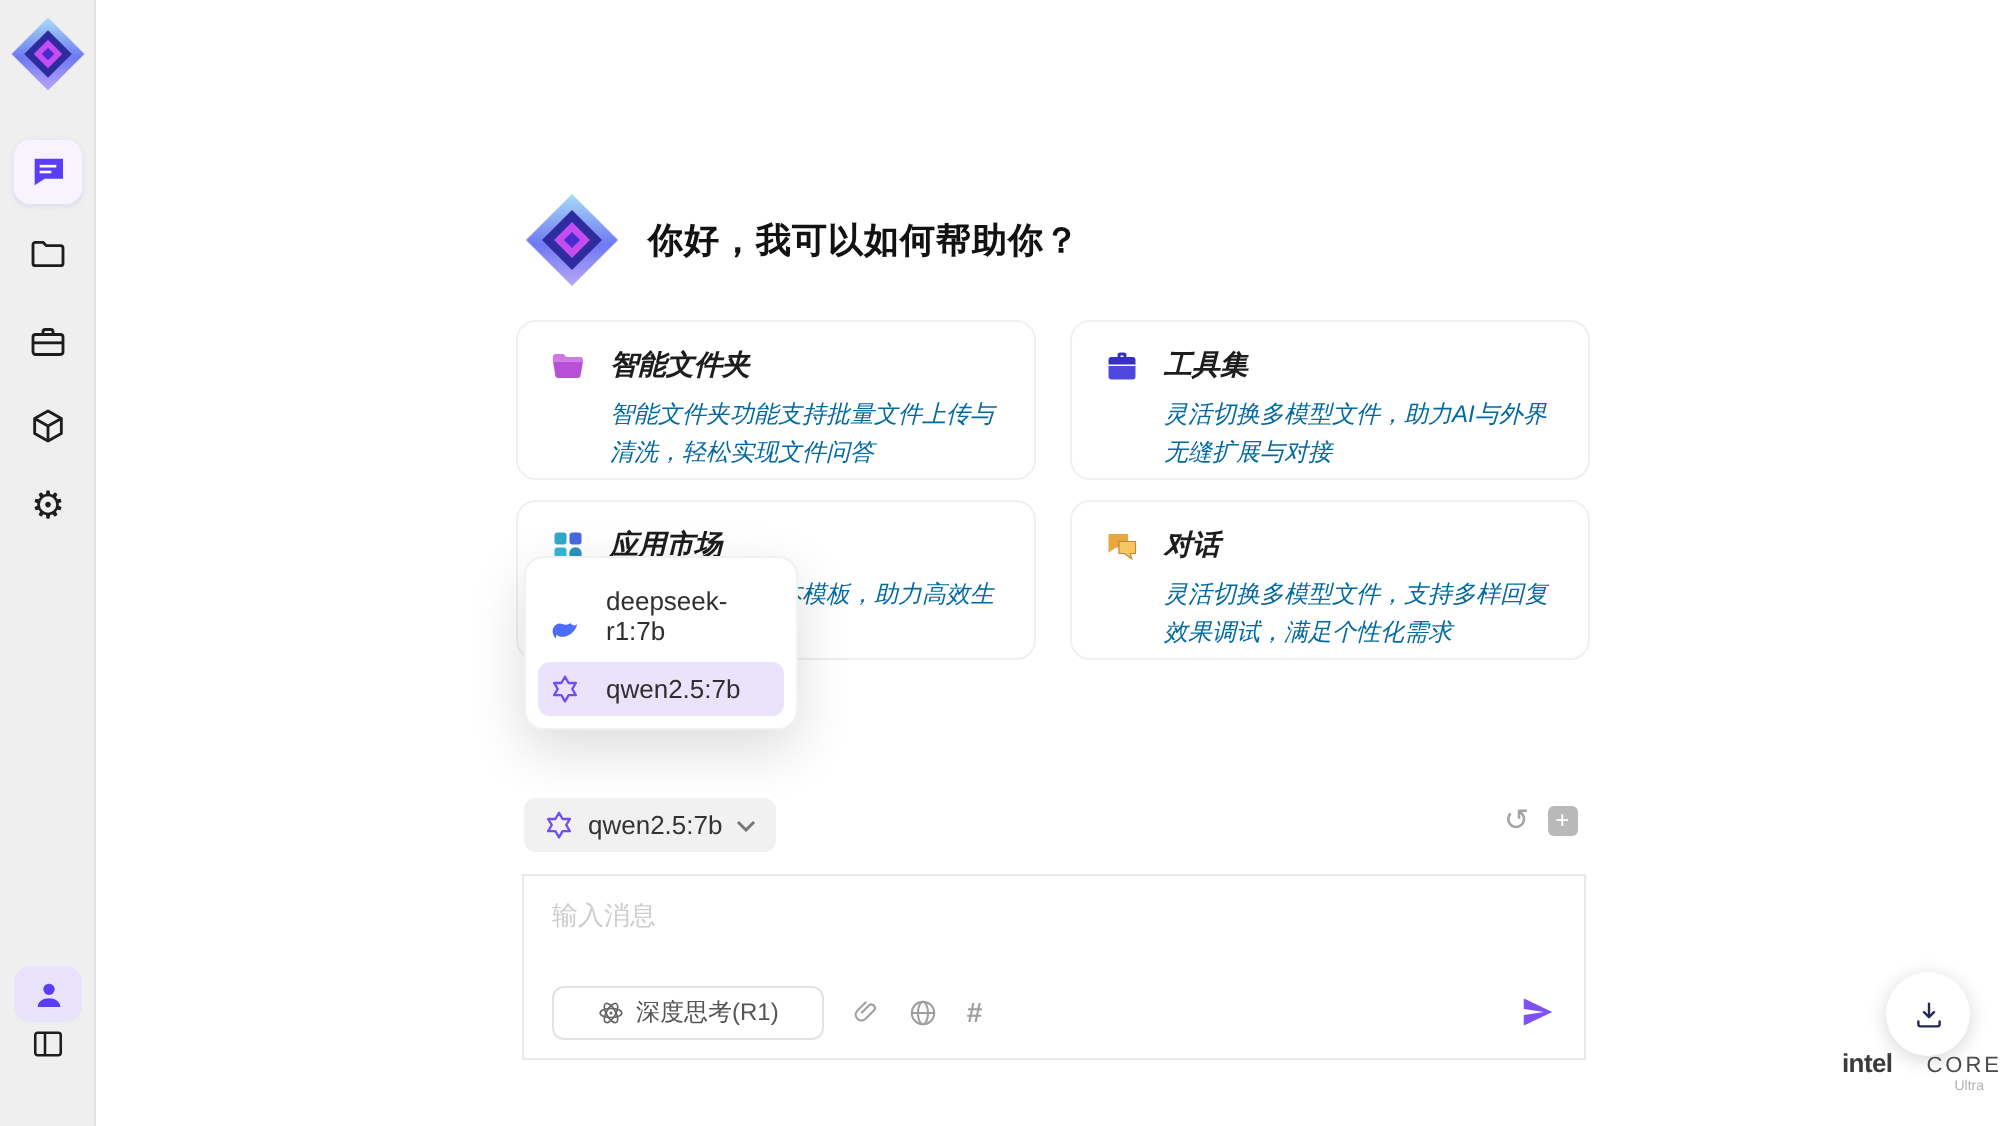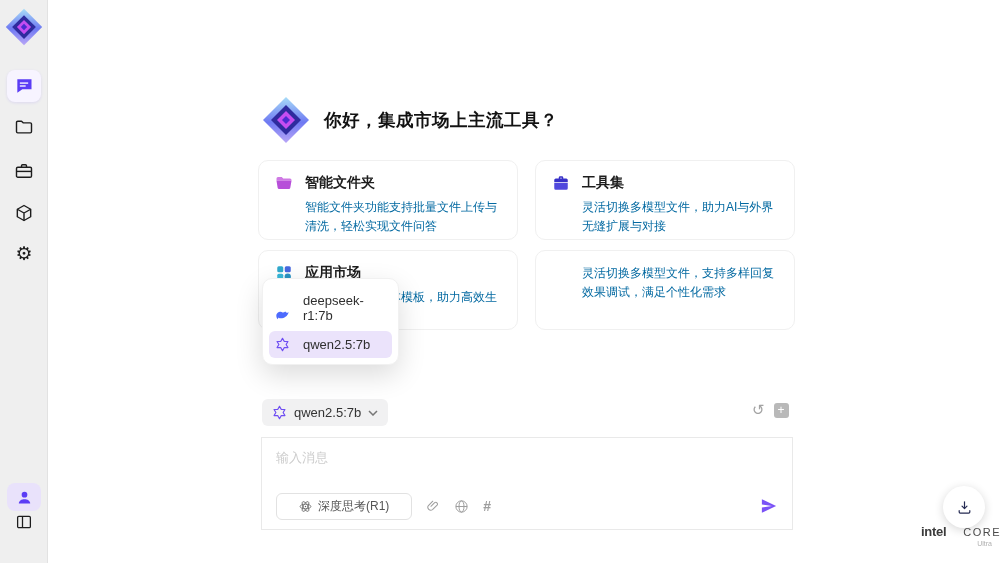--- a/index.html
+++ b/index.html
@@ -20,21 +20,21 @@
   .nav-panel { top:508px; }
   .gear-glyph { font-family:"DejaVu Sans", sans-serif; font-size:19px; color:#1d1d1d; line-height:1; }
 
   
   .greeting { position:absolute; left:262px; top:96px; display:flex; align-items:center; gap:14px; }
   .greet-logo { width:48px; height:48px; }
   .greet-title { font-size:17.5px; font-weight:bold; color:#121212; letter-spacing:0.5px; }
 
   
   .cards { position:absolute; left:258px; top:160px; width:537px;
-           display:grid; grid-template-columns:260px 260px; column-gap:17px; row-gap:10px; }
+           display:grid; grid-template-columns:260px 260px; column-gap:17px; row-gap:10px;font-style:italic; }
   .card { height:80px; background:#fff; border:1px solid #f0f0f0; border-radius:10px;
           padding:13px 16px; cursor:pointer; overflow:hidden; }
   .card-head { display:flex; align-items:center; gap:12px; margin-bottom:6px; }
   .card-title { font-size:14px; font-weight:bold; color:#1d1d1d; }
   .card-desc { margin-left:30px; font-size:12px; color:#0369a1; line-height:1.55; }
 
   
   .dropdown { position:absolute; left:262px; top:278px; width:137px; z-index:10;
               background:#fff; border:1px solid #f1f1f1; border-radius:10px; padding:6px;
               box-shadow:0 10px 28px rgba(0,0,0,0.14); }
@@ -170,21 +170,21 @@
 
   <div class="greeting">
     <div class="greet-logo">
       <svg viewBox="0 0 48 48" width="48" height="48">
         <polygon points="24,1 47,24 24,47 1,24" fill="url(#diamondGrad)"></polygon>
         <polygon points="24,9 39,24 24,39 9,24" fill="#2e2b9e"></polygon>
         <polygon points="24,15 33,24 24,33 15,24" fill="#c44df0"></polygon>
         <polygon points="24,20 28,24 24,28 20,24" fill="#4b2bd0"></polygon>
       </svg>
     </div>
-    <div class="greet-title">你好，集成市场上主流工具？</div>
+    <div class="greet-title">你好，我可以如何帮助你？</div>
   </div>
 
   <div class="cards">
 
     <div class="card">
       <div class="card-head">
         <span>
           <svg viewBox="0 0 24 24" width="18" height="18">
             <path d="M2 6a2 2 0 0 1 2-2h5l2 2h9a2 2 0 0 1 2 2v1H2z" fill="#cf7ae4"></path>
             <path d="M2 9h20l-1.6 9.2a2 2 0 0 1-2 1.8H5.5a2 2 0 0 1-2-1.8z" fill="#b74fd9"></path>
@@ -217,20 +217,29 @@
             <rect x="3" y="13" width="8" height="8" rx="2" fill="#37b6d8"></rect>
             <circle cx="17" cy="17" r="4.2" fill="#2a93c2"></circle>
           </svg>
         </span>
         <span class="card-title">应用市场</span>
       </div>
       <div class="card-desc">提供丰富多样文本模板，助力高效生成多种内容</div>
     </div>
 
     <div class="card">
+      <div class="card-head">
+        <span>
+          <svg viewBox="0 0 24 24" width="18" height="18">
+            <path d="M3 4h13v9H8l-5 3.5V4z" fill="#e7a83e"></path>
+            <path d="M10 9h11v8h-3.5l1 3.5L13.5 17H10z" fill="#f5c566" stroke="#c9882a" stroke-width="0.8"></path>
+          </svg>
+        </span>
+        <span class="card-title">对话</span>
+      </div>
       <div class="card-desc">灵活切换多模型文件，支持多样回复效果调试，满足个性化需求</div>
     </div>
   </div>
 
   <div class="dropdown">
 
     <div class="dd-item">
       <span>
         <svg viewBox="0 0 24 24" width="15" height="15">
           <path d="M21.8 6.2c-.5 3.3-2.4 6-5 7.9-2.9 2.1-6.5 3-9.2 2.2-.9-.3-1.6-.7-2.2-1.3-.5.9-.7 1.9-.6 3-1.5-1.3-2.6-3.3-2.7-5.4-.2-2.3.9-4.4 2.7-5.6 1.3-.9 2.8-1.2 4.1-.9 1.1.2 2.1.8 3.2.9 1.6.2 3.1-.4 4.3-1.4.4.7 1 1.3 1.8 1.6.8.4 1.8.4 2.6 0z" fill="#4d6bfe"></path>

